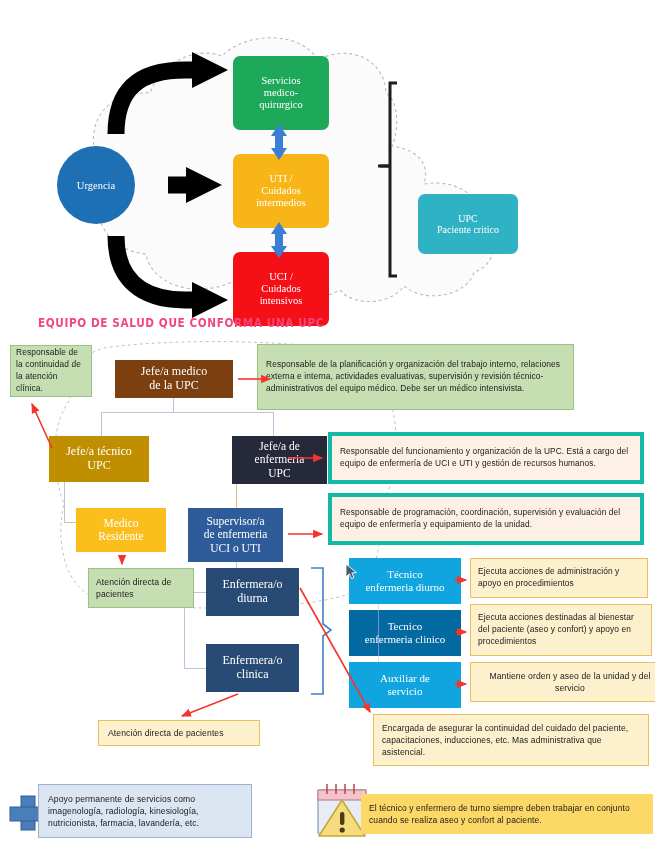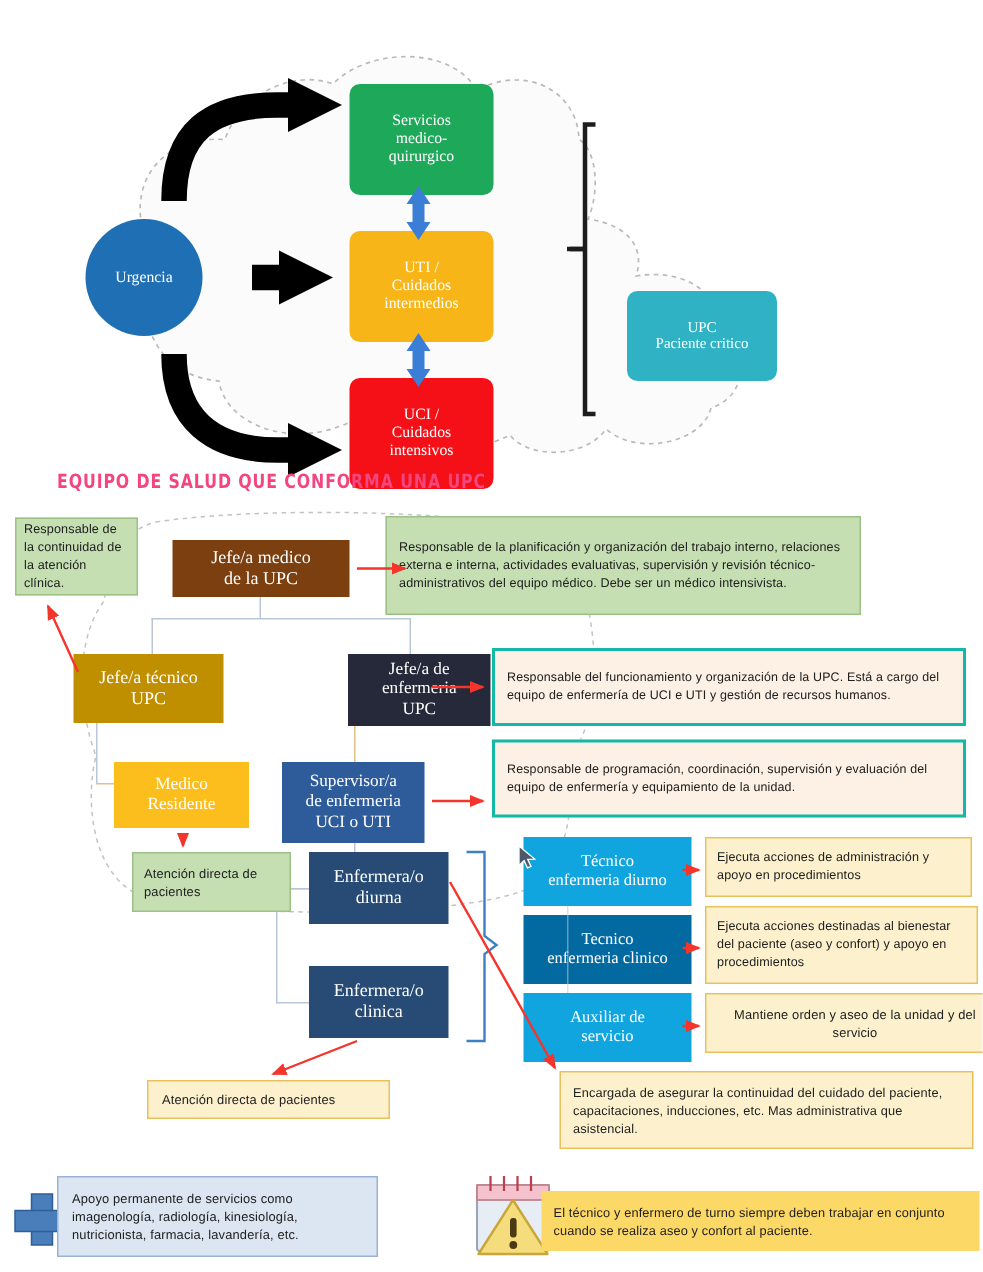--- a/index.html
+++ b/index.html
@@ -14,21 +14,21 @@
     text-align:center;color:#fff;font-family:"Liberation Serif",serif;
     line-height:1.12;}
   .sbox{ 
     display:flex;align-items:center;justify-content:center;text-align:center;
     color:#ffffff;font-family:"Liberation Serif",serif;line-height:1.15;}
   .note{ 
     display:flex;align-items:center;
     font-family:"Liberation Sans",sans-serif;color:#202020;
     line-height:1.42;letter-spacing:.1px;}
   .note-green{background:#c5dfb3;border:1px solid #9cc184;}
-  .note-orange{background:#fdf0e4;border:2px solid #14b8a6;}
+  .note-orange{background:#fdf0e4;border:4px solid #14b8a6;}
   .note-yellow{background:#fdf1cd;border:1px solid #e8c15c;}
   .note-blue{background:#dce6f2;border:1px solid #9ab3d3;}
   .note-amber{background:#fcd966;border:0;}
 
   
   .circ{border-radius:50%;display:flex;align-items:center;justify-content:center;
         color:#fff;font-family:"Liberation Serif",serif;}
 
   
   .ln{background:#b9c6d9;}

